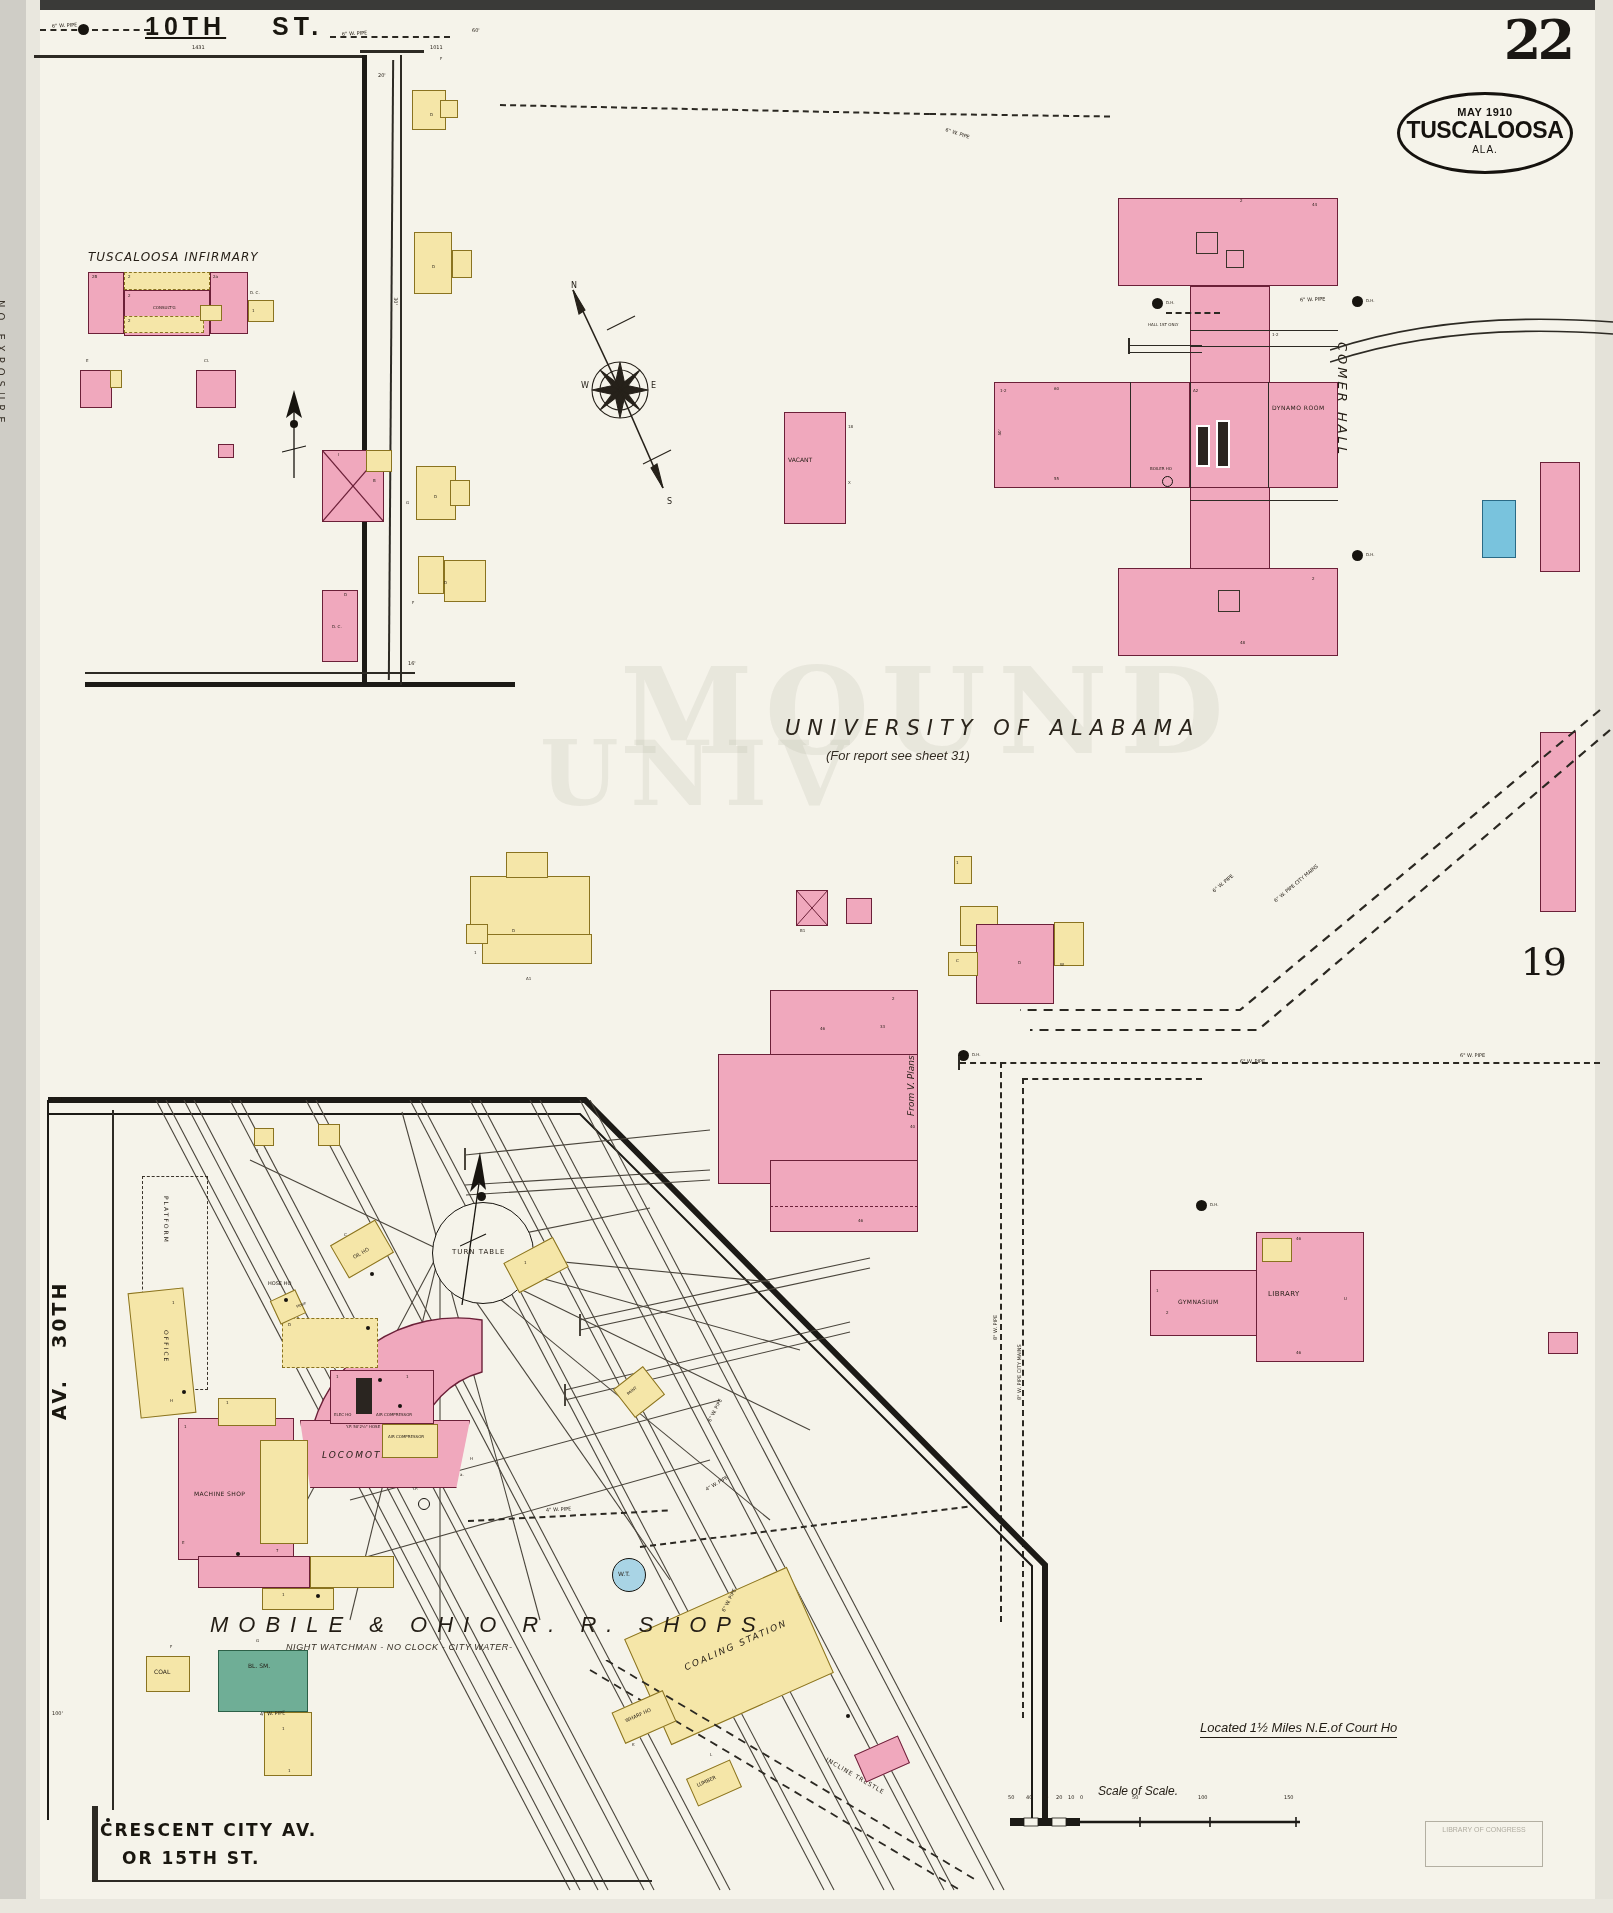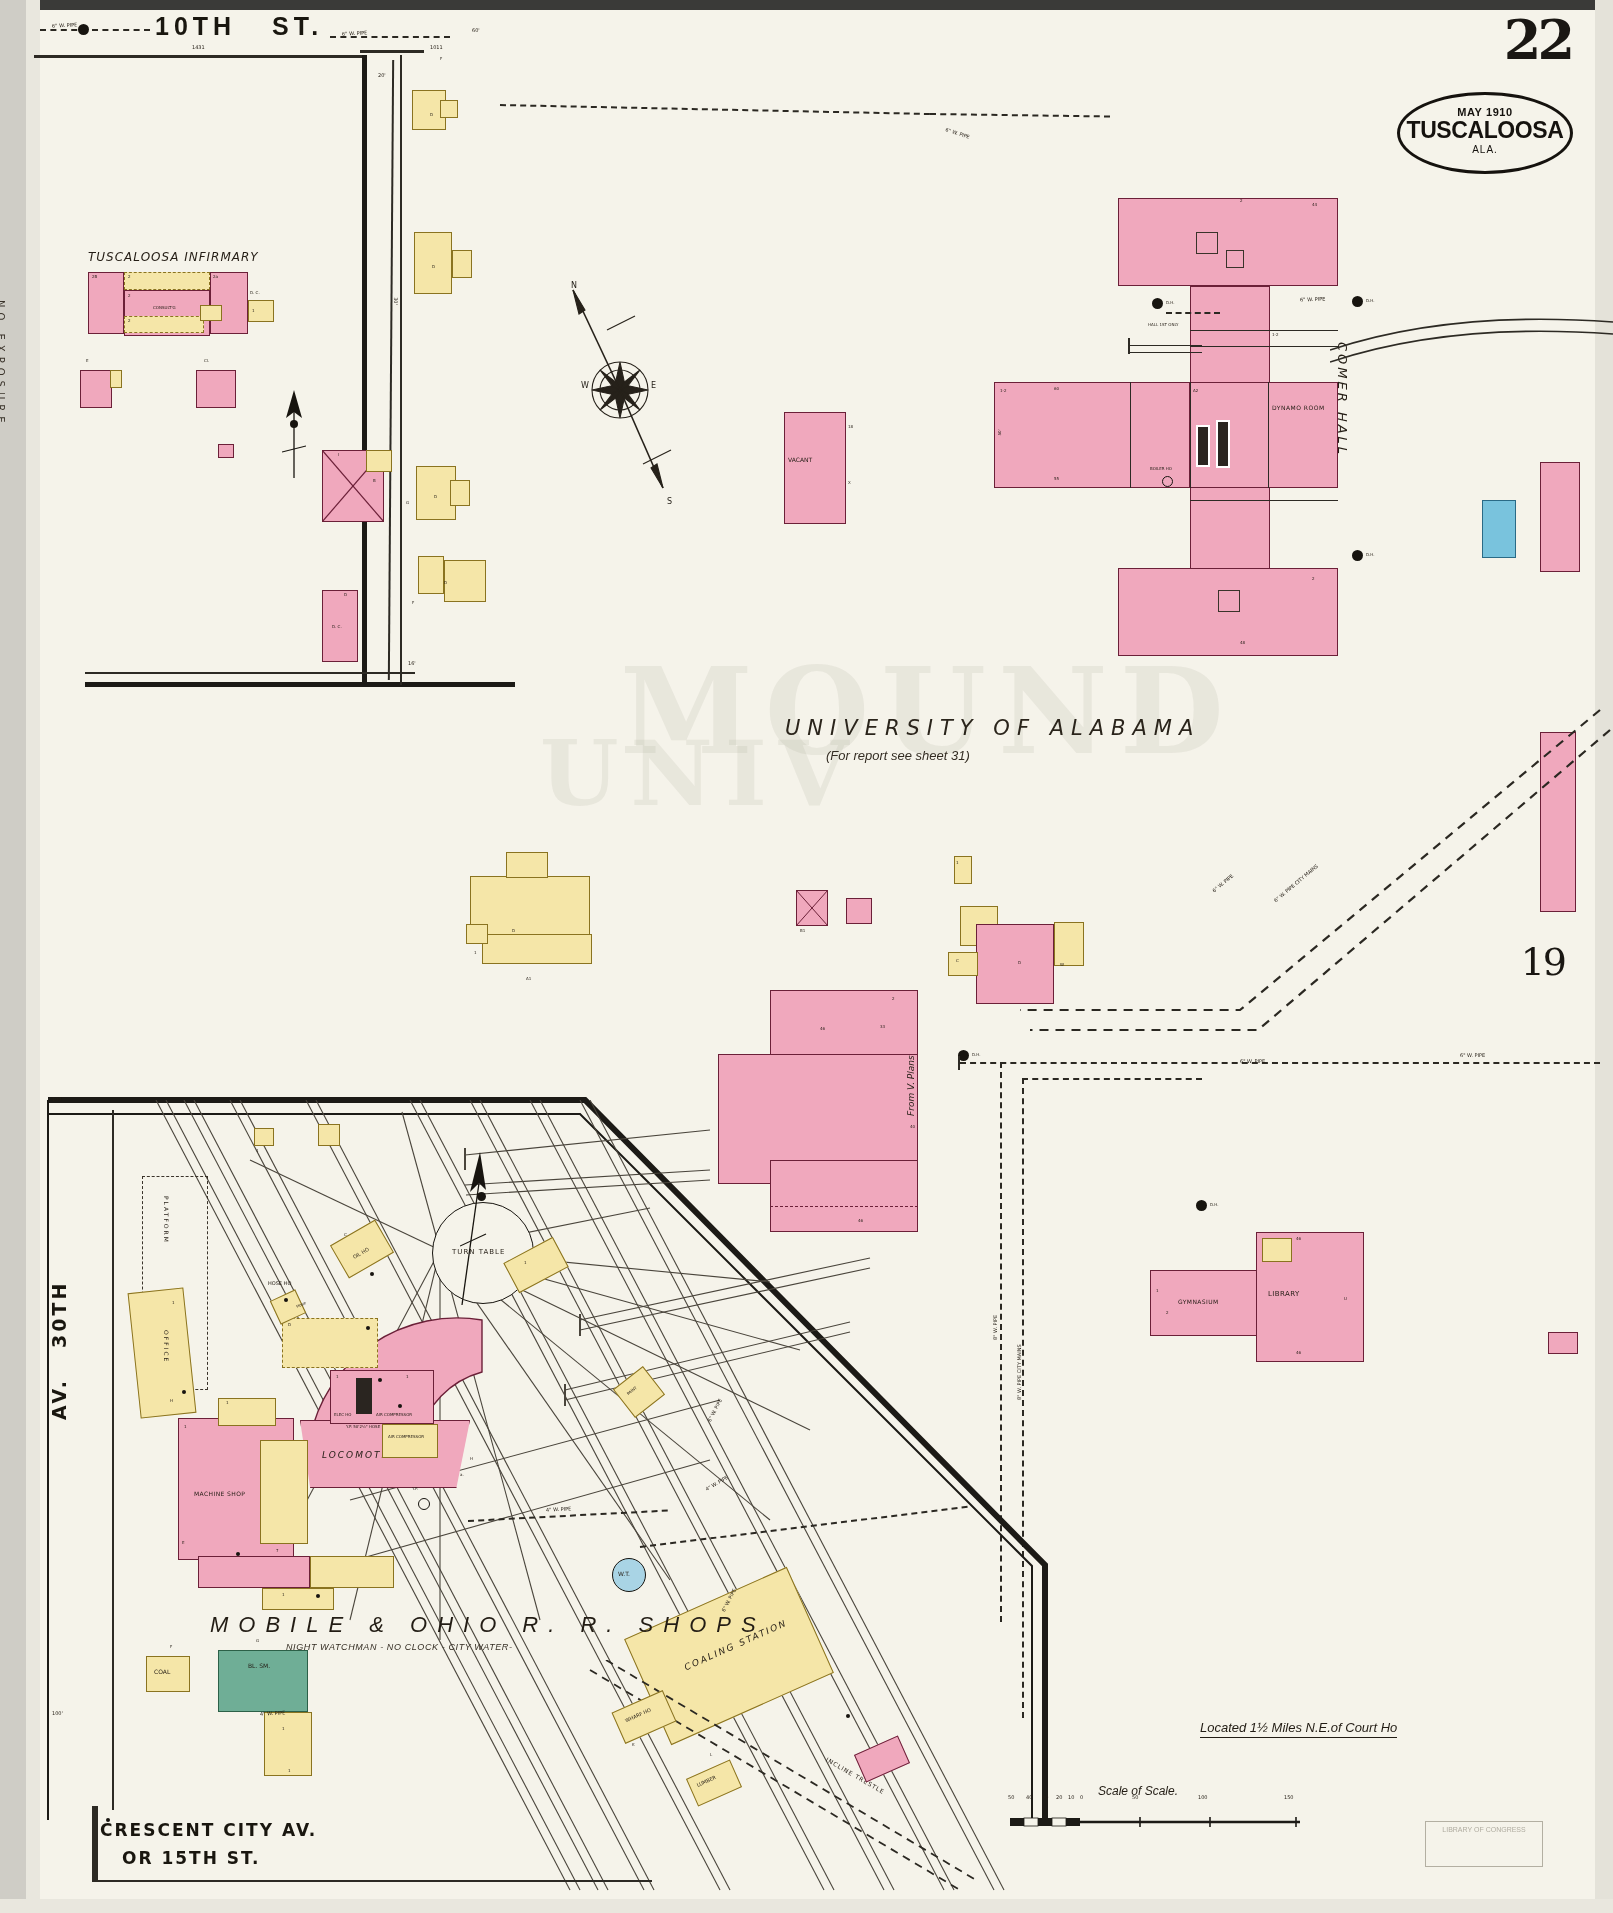--- a/index.html
+++ b/index.html
@@ -84,21 +84,21 @@
   <div class="ghost" style="left:620px;top:640px;">MOUND</div>
 
   <div id="pagenum">22</div>
   <div id="pagenum23">19</div>
   <div id="cartouche">
     <div class="c1">MAY 1910</div>
     <div class="c2">TUSCALOOSA</div>
     <div class="c3">ALA.</div>
   </div>
 
-  <div class="streetname" style="left:155px;top:12px;">10TH</div>
+  <div class="streetname" style="left:145px;top:12px;text-decoration:underline;">10TH</div>
   <div class="streetname" style="left:272px;top:12px;">ST.</div>
   <div class="lbl tiny" style="left:52px;top:22px;transform:rotate(-3deg);">6" W. PIPE</div>
   <div class="lbl tiny" style="left:342px;top:30px;transform:rotate(-3deg);">6" W. PIPE</div>
   <div class="dash-h" style="left:40px;top:29px;width:110px;"></div>
   <div class="dash-h" style="left:330px;top:36px;width:120px;"></div>
   <div class="hyd" style="left:78px;top:24px;"></div>
 
   <div class="ln" style="left:34px;top:55px;width:330px;height:2.6px;"></div>
   <div class="ln" style="left:360px;top:50px;width:64px;height:2.6px;"></div>
   <div class="lbl tiny" style="left:192px;top:44px;">1431</div>

